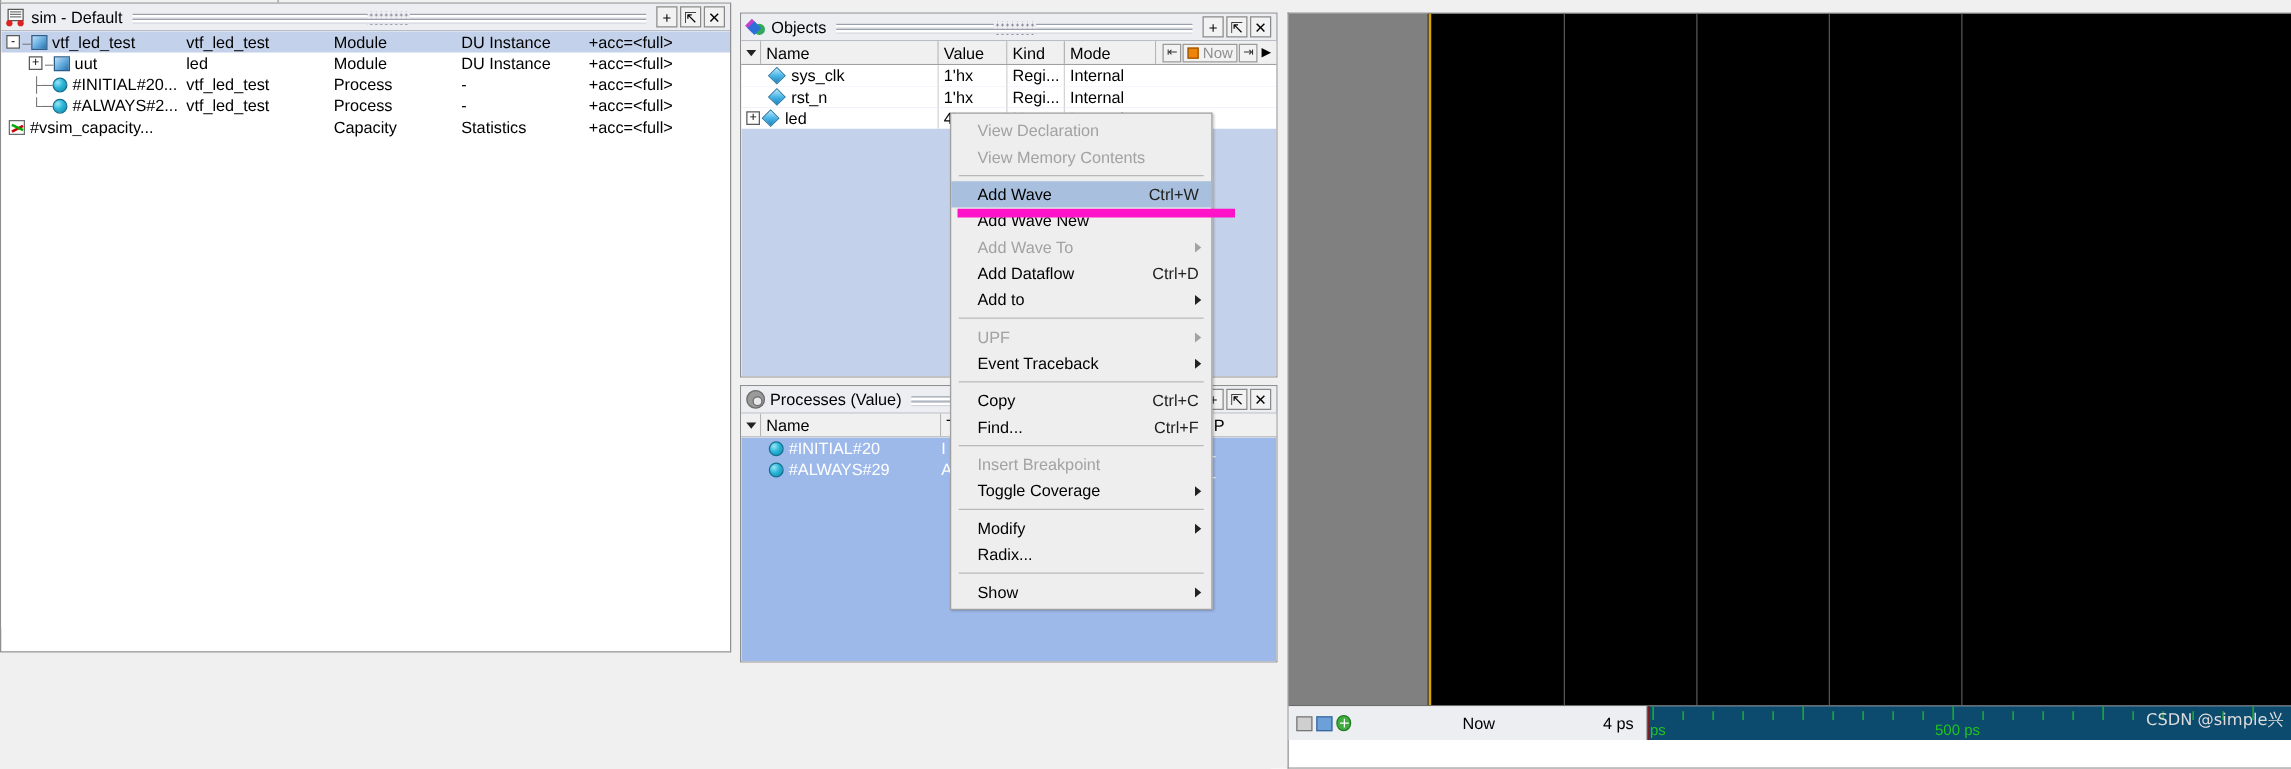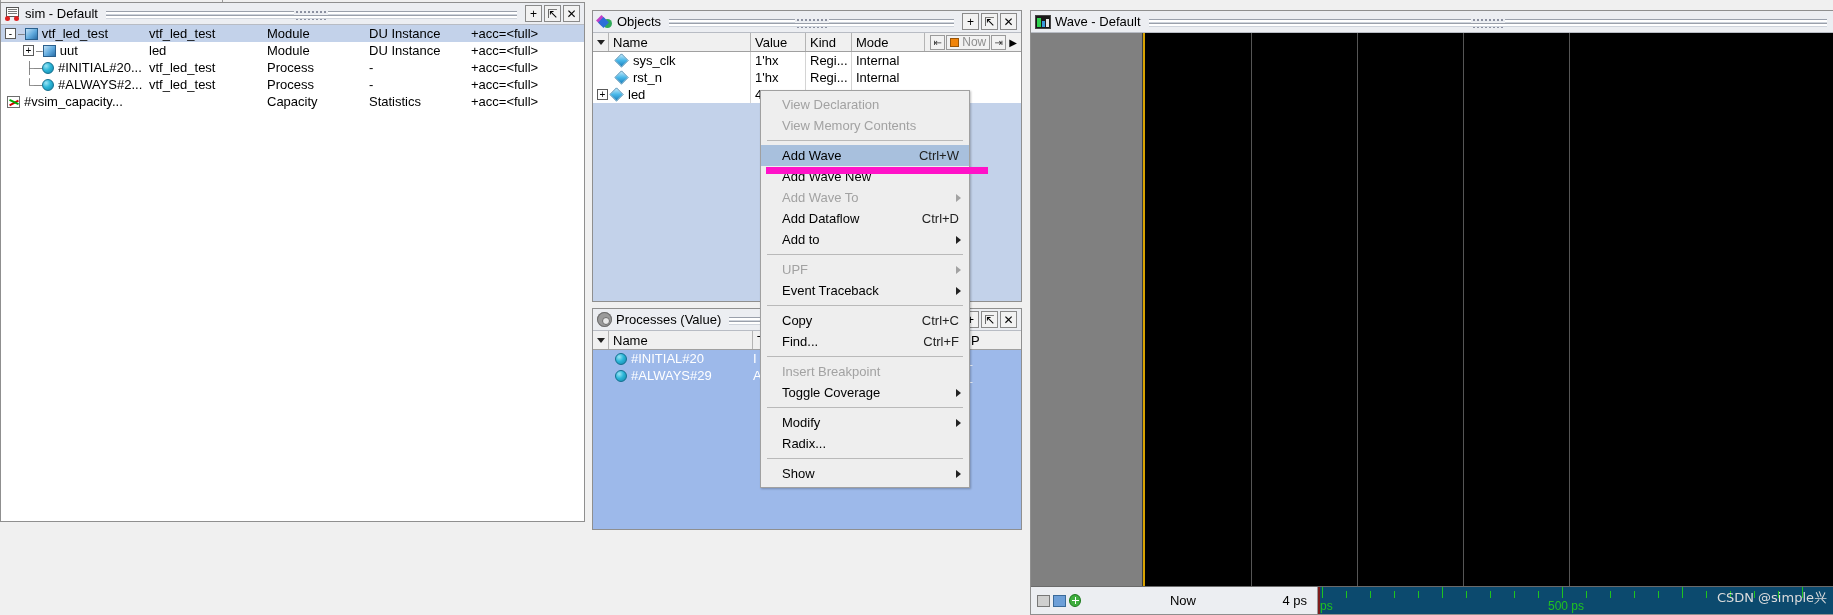--- a/index.html
+++ b/index.html
@@ -414,31 +414,20 @@
             <span class="ico-proc"></span>
             <span>#ALWAYS#29</span>
           </div>
         <div class="proc-t">A</div>
         <div class="proc-parent">/vtf_led_</div>
       </div>
     </div>
   </div>
 
   <div class="panel" id="wave-panel">
-    <div class="panel-title">
-      <span class="ico-wave">
-          <i class="g g1"></i>
-          <i class="g g2"></i>
-          <i class="g g3"></i>
-        </span>
-      <span class="ttl">Wave - Default</span>
-      <span class="rail">
-          <span class="grip"></span>
-        </span>
-    </div>
 
     <div class="wave-body">
 
       <div class="wave-mid">
         <div class="wave-mid2"></div>
         <div class="wave-canvas">
           <div class="wave-grid">
             <i style="left:106px"></i>
               <i style="left:212px"></i>
               <i style="left:318px"></i>

